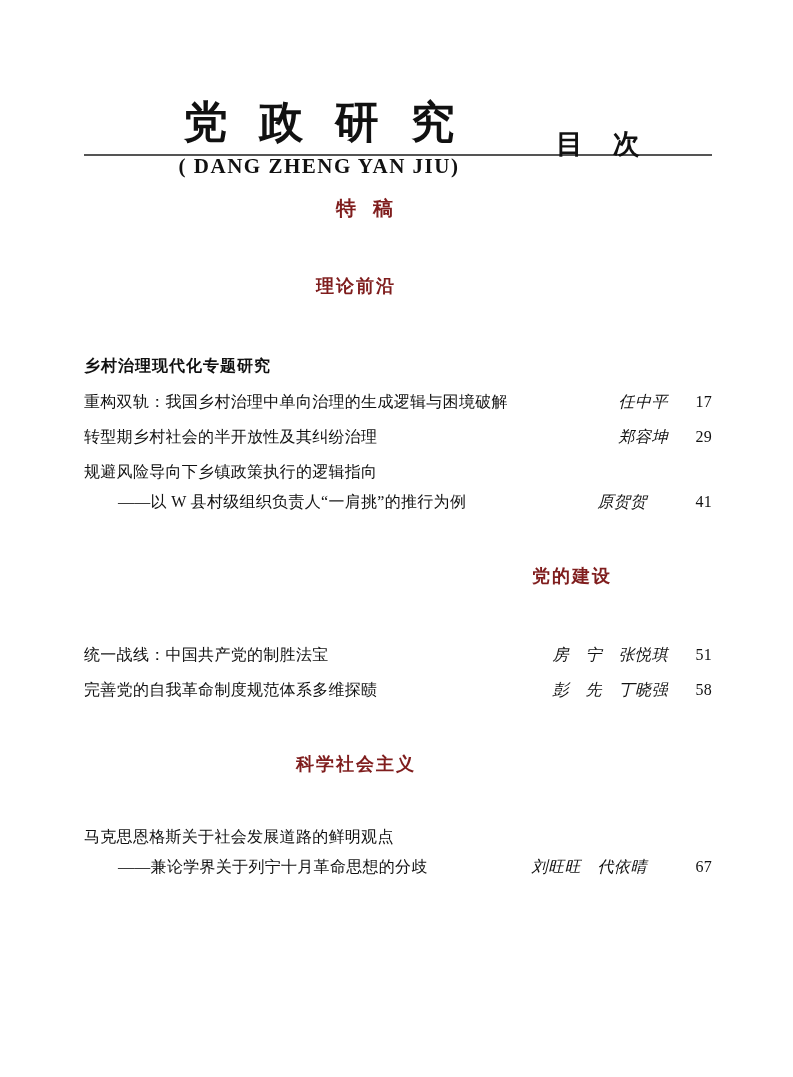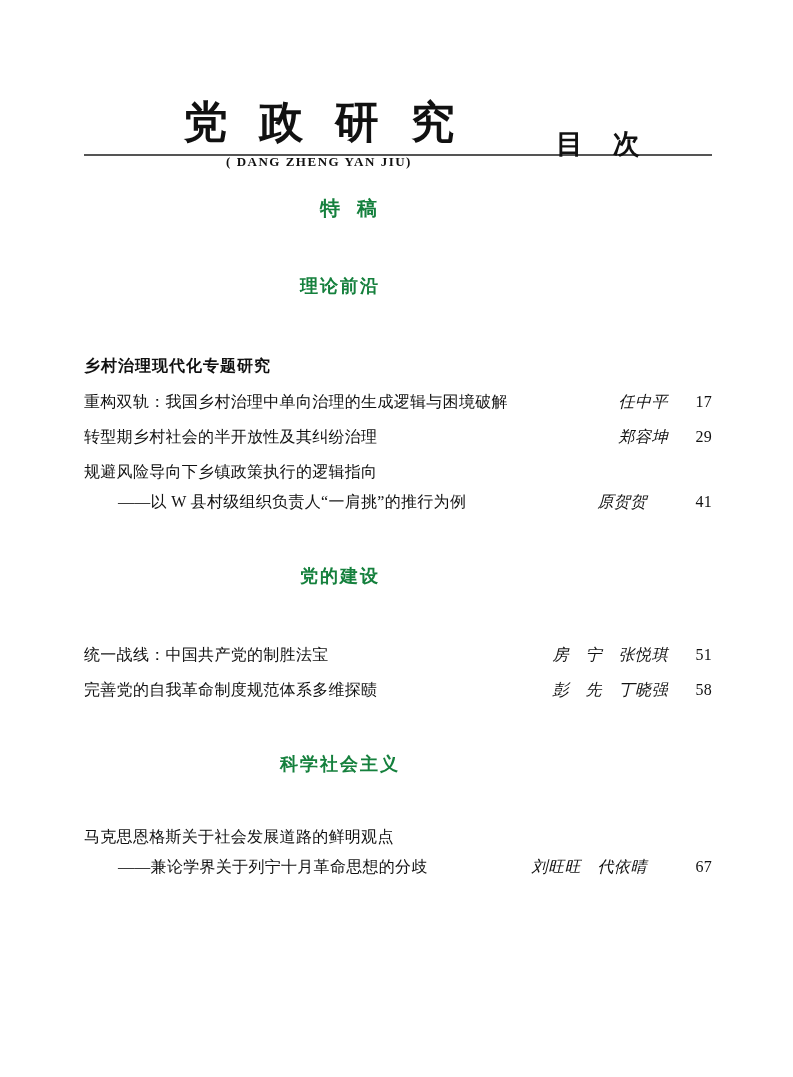--- a/index.html
+++ b/index.html
@@ -7,34 +7,34 @@
   body { width:793px; height:1077px; position:relative; overflow:hidden;
          font-family:"Liberation Serif","DejaVu Serif",serif; color:#111111; }
   .page { position:absolute; inset:0; background:#ffffff; }
   .content { position:absolute; left:84px; top:0; width:628px; }
 
   
   .masthead { position:relative; height:154px; box-sizing:border-box; padding-top:98px; }
   .title-block { width:470px; text-align:center; }
   .journal-title { margin:0; font-size:44px; line-height:1.15; font-weight:bold;
                    letter-spacing:0.72em; padding-left:0.72em; white-space:nowrap; }
-  .journal-subtitle { margin-top:5px; font-size:13px; letter-spacing:1.5px; font-weight:bold; }
+  .journal-subtitle { margin-top:5px; font-size:21px; letter-spacing:1.5px; font-weight:bold; }
   .toc-label { position:absolute; left:472px; top:126px; font-size:27px; font-weight:bold;
                letter-spacing:1.1em; white-space:nowrap; }
   .rule { border:0; border-top:2px solid #555555; margin:0; width:100%; }
 
   
-  .section-heading { width:512px; text-align:center; margin:0; color:#15803d; }
+  .section-heading { width:512px; text-align:center; margin:16px; color:#7f1d1d; }
   .heading-serif { font-family:"Liberation Serif","DejaVu Serif",serif; font-size:20px;
                    font-weight:bold; letter-spacing:0.85em; padding-left:0.85em; line-height:24px; }
   .heading-sans { font-family:"Liberation Sans","DejaVu Sans",sans-serif; font-size:18px;
                   font-weight:bold; letter-spacing:2px; line-height:24px; }
   .m-sec1 { margin-top:40px; }
   .m-sec2 { margin-top:54px; }
-  .m-sec3 { margin-top:51px; }
+  .m-sec3 { margin-top:51px;text-align:right; }
   .m-sec4 { margin-top:51px; }
 
   .subheading { font-family:"Liberation Sans","DejaVu Sans",sans-serif; font-size:16px;
                 font-weight:bold; letter-spacing:1px; line-height:20px; margin-top:58px; }
 
   
   .rows-first { margin-top:52px; }
   .rows-after-sub { margin-top:15px; }
   .rows-after-head { margin-top:56px; }
   .rows-after-head4 { margin-top:50px; }

